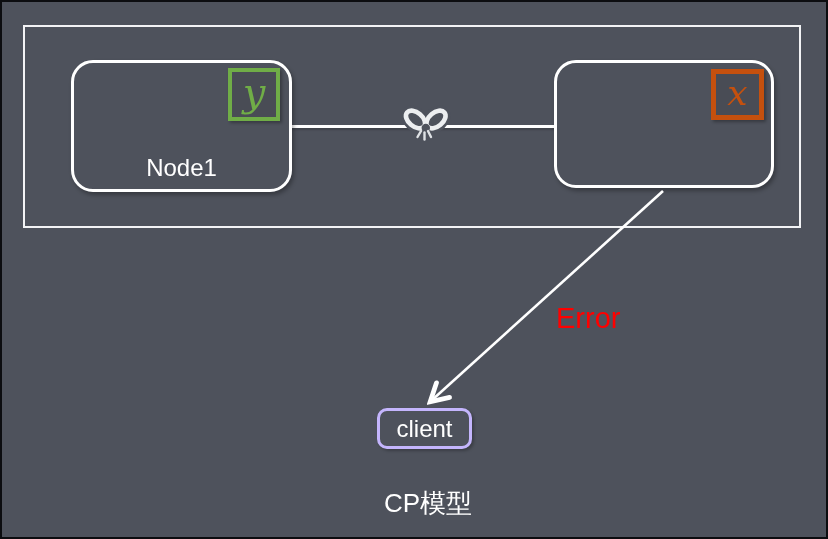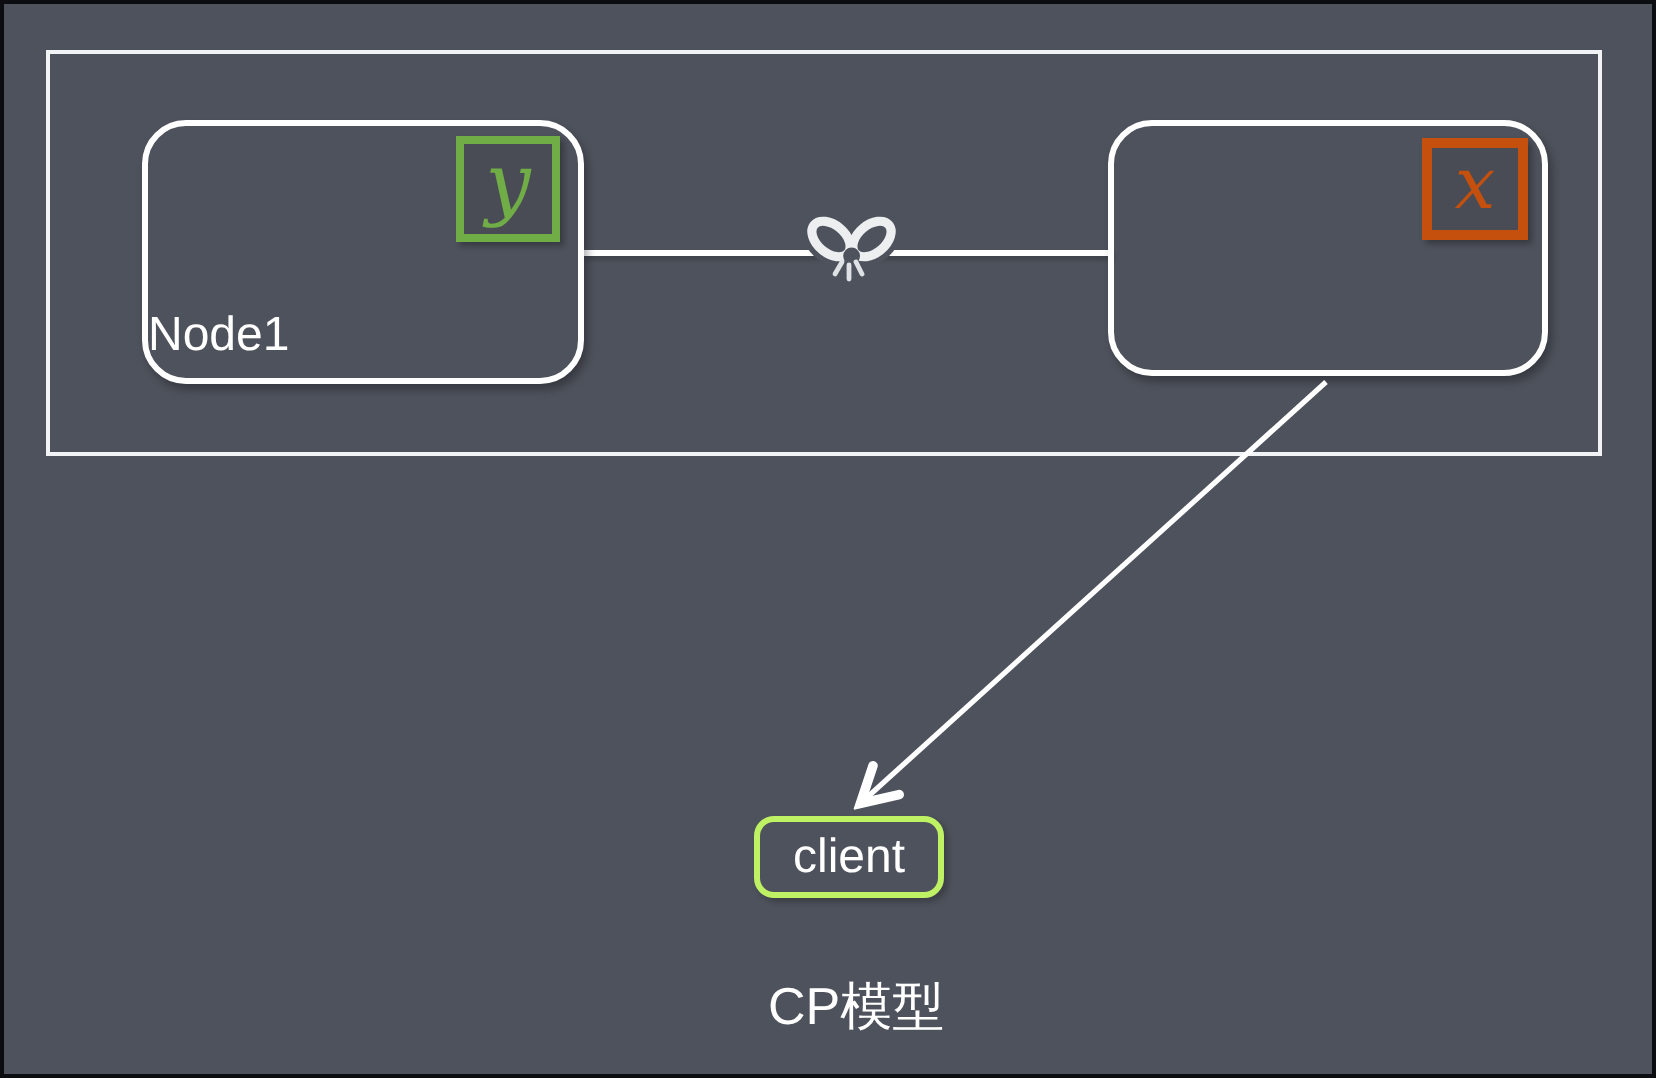--- a/index.html
+++ b/index.html
@@ -23,20 +23,21 @@
     position: absolute;
     border: 3px solid #ffffff;
     border-radius: 22px;
     box-shadow: 2px 3px 4px rgba(0,0,0,0.30);
   }
   #node1 { left: 69px; top: 58px; width: 221px; height: 132px; }
   #node2 { left: 552px; top: 58px; width: 220px; height: 128px; }
   .node-label {
     position: absolute;
     left: 0; right: 0; bottom: 9px;
+    text-align: center;
     color: #ffffff;
     font-size: 24px;
     line-height: 1;
   }
   .badge {
     position: absolute;
     display: flex;
     align-items: center;
     justify-content: center;
     background: rgba(30,34,30,0.10);
@@ -83,21 +84,21 @@
     position: absolute;
     left: 554px; top: 301px;
     color: #ff0000;
     font-size: 29px;
     line-height: 1.1;
   }
   .client-box {
     position: absolute;
     left: 375px; top: 406px;
     width: 95px; height: 41px;
-    border: 3px solid #bef264;
+    border: 3px solid #c4b5fd;
     border-radius: 10px;
     display: flex;
     align-items: center;
     justify-content: center;
     color: #ffffff;
     font-size: 24px;
     box-shadow: 2px 2px 3px rgba(0,0,0,0.25);
   }
   .caption {
     position: absolute;
@@ -151,20 +152,21 @@
 
   <svg class="arrow-svg" viewBox="0 0 824 535">
     <defs>
       <marker id="ah" viewBox="0 0 12 12" refX="9.5" refY="6" markerWidth="10" markerHeight="10" orient="auto">
         <path d="M2 1.5 L10 6 L2 10.5" fill="none" stroke="#ffffff" stroke-width="2.2" stroke-linecap="round"></path>
       </marker>
     </defs>
     <line x1="661" y1="189" x2="429" y2="399" stroke="#ffffff" stroke-width="2.6" marker-end="url(#ah)"></line>
   </svg>
 
+  <div class="error-label">Error</div>
 
   <div class="client-box">
     <span>client</span>
   </div>
 
   <div class="caption">CP模型</div>
 
 </div>
 
 </body></html>

